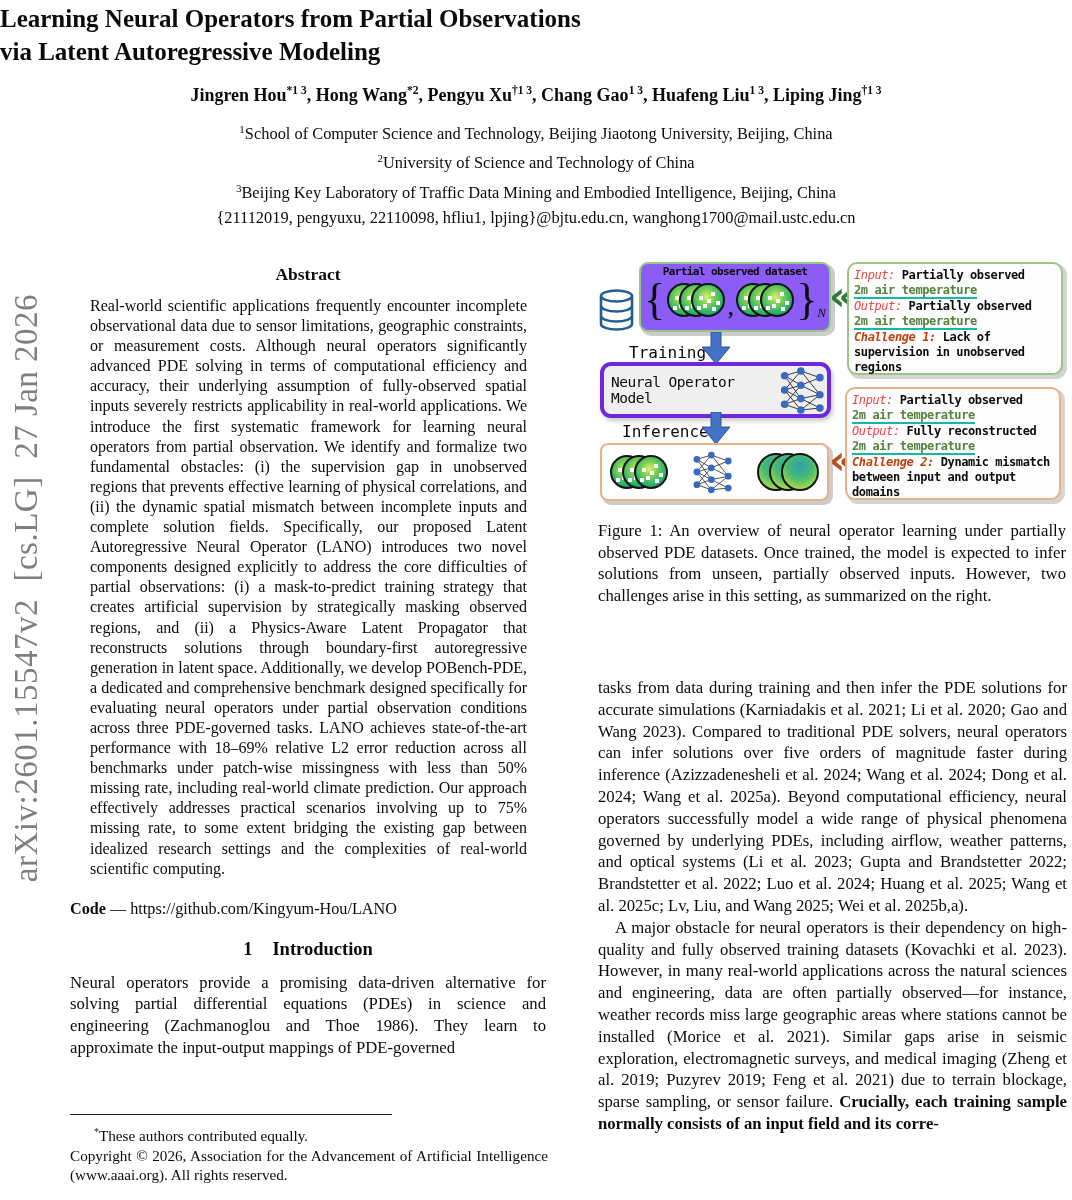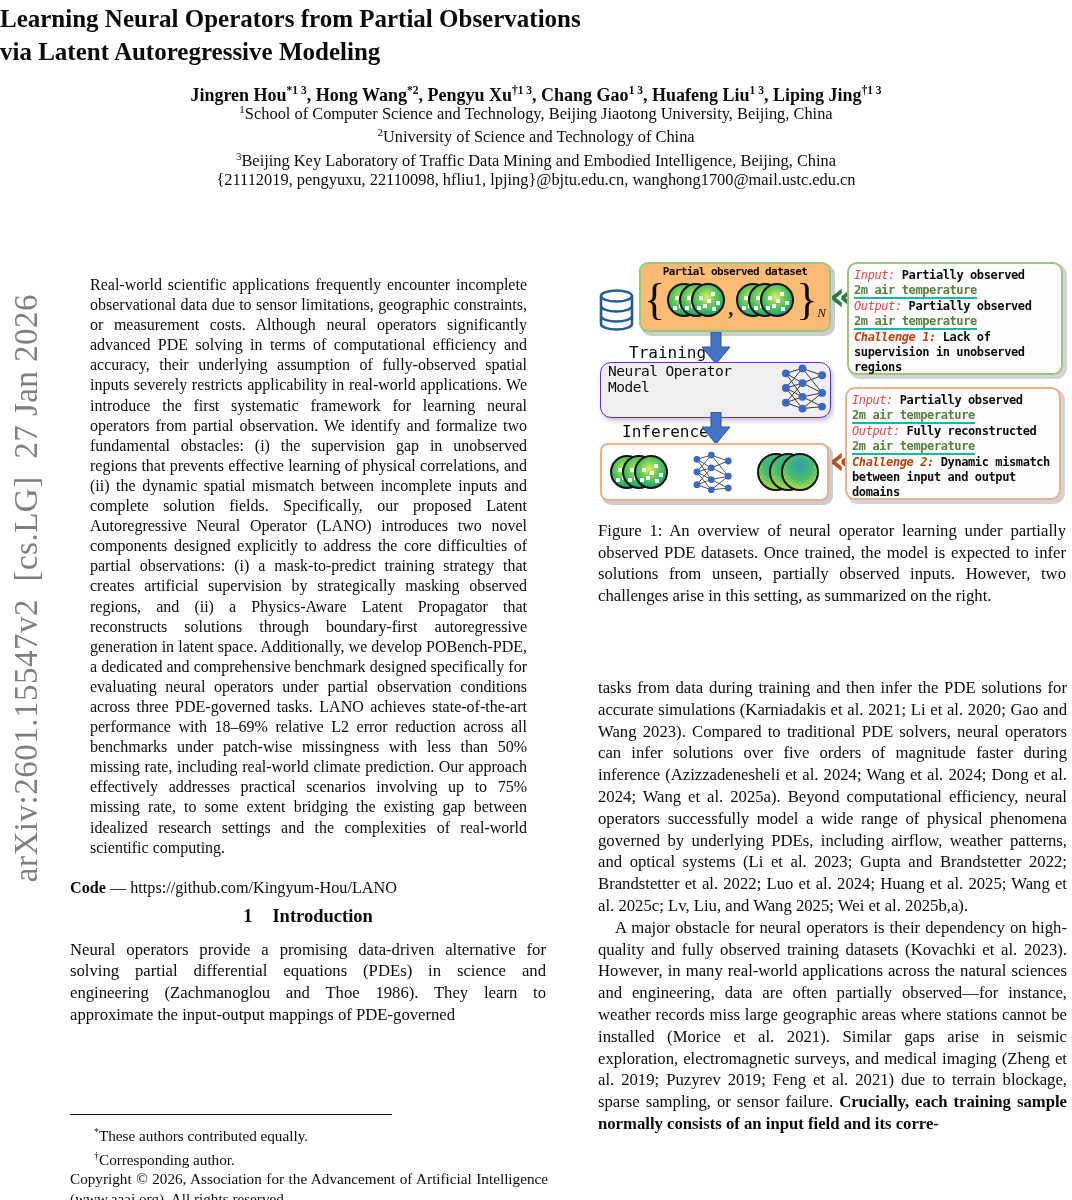--- a/index.html
+++ b/index.html
@@ -15,50 +15,50 @@
     transform:translate(-50%,-50%) rotate(-90deg);
     font-size:33px; color:#7f7f7f; white-space:pre; letter-spacing:0.5px;
   }
 
   
   .title { position:absolute; top:2px; left:0; width:1072px; text-align:left;
            font-size:25px; font-weight:bold; line-height:33px; }
   .authors { position:absolute; top:84px; left:0; width:1072px; text-align:center;
              font-size:18px; font-weight:bold; }
   .authors sup { font-size:11.5px; }
-  .affils { position:absolute; top:100px; left:0; width:1072px; text-align:center;
-            font-size:16.4px; line-height:19px; }
+  .affils { position:absolute; top:117px; left:0; width:1072px; text-align:center;
+            font-size:16.4px; line-height:25px; }
   .affils sup { font-size:11px; }
 
   
   .col-left { position:absolute; left:70px; top:264px; width:476px; }
   .abs-head { text-align:center; font-weight:bold; font-size:17.5px; }
   .abs-body { margin:11px 19px 0 20px; font-size:16px; line-height:20.1px;
               text-align:justify; }
   .code-line { margin-top:21px; font-size:16.2px; }
   .code-line .lbl { font-weight:bold; }
-  .sec-head { margin-top:8px; text-align:center; font-size:18.5px; font-weight:bold; }
+  .sec-head { margin-top:20px; text-align:center; font-size:18.5px; font-weight:bold; }
   .sec-head .num { display:inline-block; margin-right:20px; }
   .intro { margin-top:12px; font-size:16.7px; line-height:21.7px; text-align:justify; }
 
   .footnotes { position:absolute; left:70px; top:1114px; width:478px;
                font-size:15.2px; line-height:19.6px; }
   .fn-rule { width:322px; border-top:1.6px solid #1a1a1a; margin-bottom:7px; }
   .fn-ind { text-indent:24px; }
   .footnotes sup { font-size:10px; }
   .fn-copy { text-align:justify; }
 
   
   .figure { position:absolute; left:598px; top:258px; width:470px; height:260px; }
   .figure .mono { font-family:"DejaVu Sans Mono", monospace; }
 
   .db-icon { position:absolute; left:0; top:30px; }
 
   .dataset-box { position:absolute; left:41px; top:4px; width:192px; height:70px;
-    border:2.5px solid #94c97e; border-radius:9px; background:#fdba74;
+    border:2.5px solid #94c97e; border-radius:9px; background:#8b5cf6;
     box-shadow:3px 3px 0 1px #cccccc; }
   .dataset-label { font-family:"DejaVu Sans Mono", monospace; font-weight:bold;
     font-size:11px; letter-spacing:-0.6px; text-align:center; margin-top:1px; }
   .globe-row { display:flex; align-items:center; justify-content:center; height:44px; }
   .brace { font-size:44px; line-height:40px; font-weight:400; }
   .gstack { display:flex; margin:0 2px; }
   .globe { position:relative; width:34px; height:34px; border-radius:50%;
     border:2px solid #141414;
     background:radial-gradient(circle at 45% 40%, #def06b, #7ed054 30%, #2fb469 62%, #15917d 86%, #0d7a8c); }
   .globe + .globe { margin-left:-22px; }
@@ -78,22 +78,22 @@
 
   .flow-label { position:absolute; font-family:"DejaVu Sans Mono", monospace;
                 font-size:16px; color:#0a0a0a; }
   .train-label { left:31px; top:85px; }
   .infer-label { left:24px; top:164px;text-align:center; }
   .arrow { position:absolute; }
   .arrow1 { left:104px; top:74px; }
   .arrow2 { left:104px; top:154px; }
 
   .model-box { position:absolute; left:2px; top:104px; width:231px; height:56px;
-    background:#efefef; border:1px solid #6d28d9; border-radius:11px;
-    box-shadow:2px 3px 4px #c9c9c9; display:flex; align-items:flex-start; }
+    background:#efefef; border:4px solid #6d28d9; border-radius:11px;
+    box-shadow:2px 3px 4px #c9c9c9; display:flex; align-items:center; }
   .model-label { font-family:"DejaVu Sans Mono", monospace; font-size:14.5px;
     letter-spacing:-0.5px; margin-left:7px; }
   .model-box svg { margin-left:2px; }
 
   .output-box { position:absolute; left:2px; top:185px; width:229px; height:58px;
     border:2.5px solid #e7b28a; border-radius:8px; background:#fff;
     box-shadow:3px 3px 0 1px #cccccc; display:flex; align-items:center;
     justify-content:space-between; padding:0 6px; }
 
   .info-box { position:absolute; width:216px; font-family:"DejaVu Sans Mono", monospace;
@@ -130,35 +130,35 @@
 </div>
 
 <div class="affils">
   <div><sup>1</sup><span>School of Computer Science and Technology, Beijing Jiaotong University, Beijing, China</span></div>
   <div><sup>2</sup><span>University of Science and Technology of China</span></div>
   <div><sup>3</sup><span>Beijing Key Laboratory of Traffic Data Mining and Embodied Intelligence, Beijing, China</span></div>
   <div>{21112019, pengyuxu, 22110098, hfliu1, lpjing}@bjtu.edu.cn, wanghong1700@mail.ustc.edu.cn</div>
 </div>
 
 <div class="col-left">
+  <div class="abs-head">Abstract</div>
   <div class="abs-body">Real-world scientific applications frequently encounter incomplete observational data due to sensor limitations, geographic constraints, or measurement costs. Although neural operators significantly advanced PDE solving in terms of computational efficiency and accuracy, their underlying assumption of fully-observed spatial inputs severely restricts applicability in real-world applications. We introduce the first systematic framework for learning neural operators from partial observation. We identify and formalize two fundamental obstacles: (i) the supervision gap in unobserved regions that prevents effective learning of physical correlations, and (ii) the dynamic spatial mismatch between incomplete inputs and complete solution fields. Specifically, our proposed Latent Autoregressive Neural Operator (LANO) introduces two novel components designed explicitly to address the core difficulties of partial observations: (i) a mask-to-predict training strategy that creates artificial supervision by strategically masking observed regions, and (ii) a Physics-Aware Latent Propagator that reconstructs solutions through boundary-first autoregressive generation in latent space. Additionally, we develop POBench-PDE, a dedicated and comprehensive benchmark designed specifically for evaluating neural operators under partial observation conditions across three PDE-governed tasks. LANO achieves state-of-the-art performance with 18–69% relative L2 error reduction across all benchmarks under patch-wise missingness with less than 50% missing rate, including real-world climate prediction. Our approach effectively addresses practical scenarios involving up to 75% missing rate, to some extent bridging the existing gap between idealized research settings and the complexities of real-world scientific computing.</div>
   <div class="code-line">
     <span class="lbl">Code</span>
     <span>— https://github.com/Kingyum-Hou/LANO</span>
   </div>
   <div class="sec-head">
     <span class="num">1</span><span>Introduction</span>
   </div>
   <div class="intro">Neural operators provide a promising data-driven alternative for solving partial differential equations (PDEs) in science and engineering (Zachmanoglou and Thoe 1986). They learn to approximate the input-output mappings of PDE-governed</div>
 </div>
 
 <div class="footnotes">
   <div class="fn-rule"></div>
   <div class="fn-ind"><sup>*</sup><span>These authors contributed equally.</span></div>
-  <div class="fn-ind"><sup>†</sup><span>Corresponding author.</span></div>
   <div class="fn-copy">Copyright © 2026, Association for the Advancement of Artificial Intelligence (www.aaai.org). All rights reserved.</div>
 </div>
 
 <div class="figure">
 
   <div class="db-icon">
     <svg width="37" height="44" viewBox="0 0 37 44">
       <g fill="#ffffff" stroke="#235e8f" stroke-width="2.6">
         <path d="M3,8 v28 a15.5,5.5 0 0 0 31,0 v-28"></path>
         <path d="M3,18 a15.5,5.5 0 0 0 31,0" fill="none"></path>

